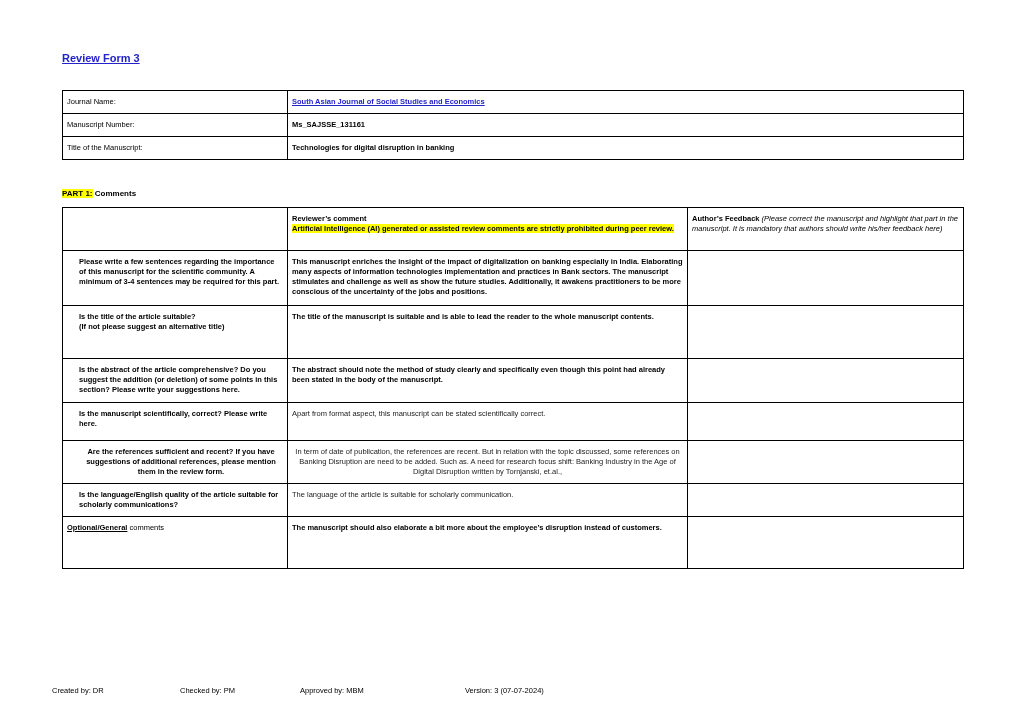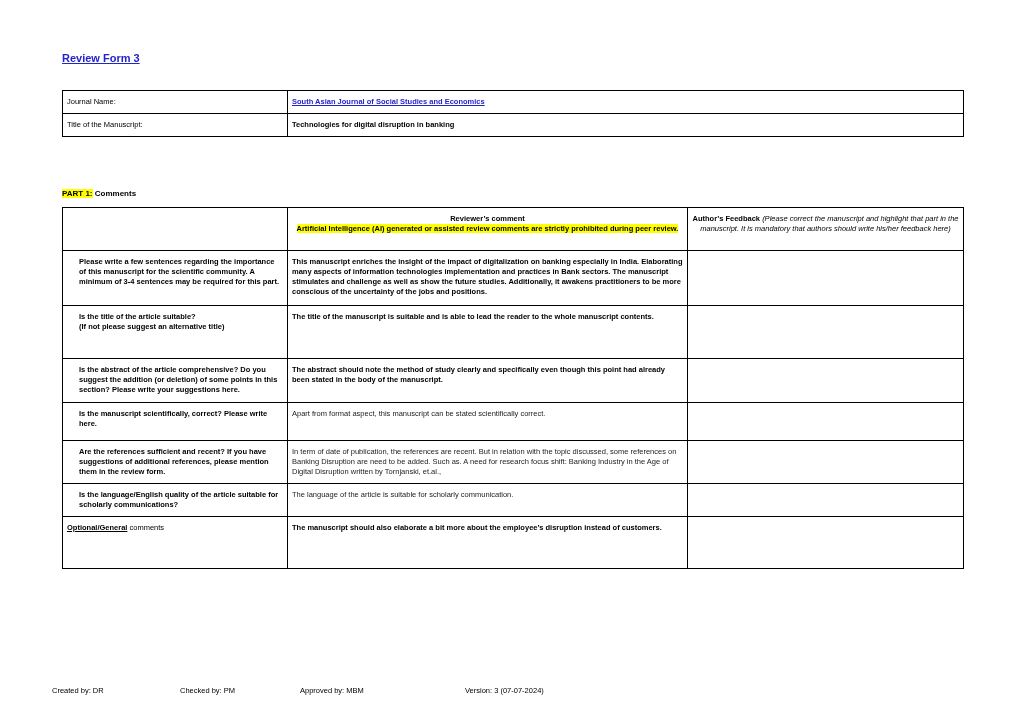--- a/index.html
+++ b/index.html
@@ -59,38 +59,42 @@
         <col style="width:225px">
         <col style="width:676px">
       </colgroup>
     <tbody>
         <tr style="height:14px;">
       <td class="lbl">Journal Name:</td>
       <td class="val">
         <a class="link">South Asian Journal of Social Studies and Economics</a>
       </td>
     </tr>
+    <tr style="height:14px;">
+      <td class="lbl">Manuscript Number:</td>
+      <td class="val">Ms_SAJSSE_131161</td>
+    </tr>
     <tr style="height:22px;">
       <td class="lbl">Title of the Manuscript:</td>
       <td class="val vmid">Technologies for digital disruption in banking</td>
     </tr>
   </tbody>
     </table>
 
   <div class="part1"><span class="hl">PART  1:</span><span> Comments</span></div>
 
   <table class="comments-table">
     <colgroup>
         <col style="width:225px">
         <col style="width:400px">
         <col style="width:276px">
       </colgroup>
 
     <tbody>
-        <tr style="height:43px;text-align:center;">
+        <tr style="height:43px;">
       <td></td>
       <td>
         <span class="hdr-title">Reviewer’s comment</span><br>
         <span class="hl c-b">Artificial Intelligence (AI) generated or assisted review comments are strictly prohibited during peer review.</span>
       </td>
       <td>
         <span class="hdr-title">Author’s Feedback </span><span class="hdr-note-italic">(Please correct the manuscript and highlight that part in the manuscript. It is mandatory that authors should write his/her feedback here)</span>
       </td>
     </tr>
 
@@ -112,21 +116,21 @@
       <td class="c-b">The abstract should note the method of study clearly and specifically even though this point had already been stated in the body of the manuscript.</td>
       <td></td>
     </tr>
 
     <tr style="height:38px;">
       <td class="q indent">Is the manuscript scientifically, correct? Please write here.</td>
       <td class="c-n">Apart from format aspect, this manuscript can be stated scientifically correct.</td>
       <td></td>
     </tr>
 
-    <tr style="height:26px;">
+    <tr style="height:26px;text-align:center;">
       <td class="q indent">Are the references sufficient and recent? If you have suggestions of additional references, please mention them in the review form.</td>
       <td class="c-n">In term of date of publication, the references are recent. But in relation with the topic discussed, some references on Banking Disruption are need to be added. Such as. A need for research focus shift: Banking Industry in the Age of Digital Disruption written by Tornjanski, et.al.,</td>
       <td></td>
     </tr>
 
     <tr style="height:30px;">
       <td class="q indent">Is the language/English quality of the article suitable for scholarly communications?</td>
       <td class="c-n">The language of the article is suitable for scholarly communication.</td>
       <td></td>
     </tr>

